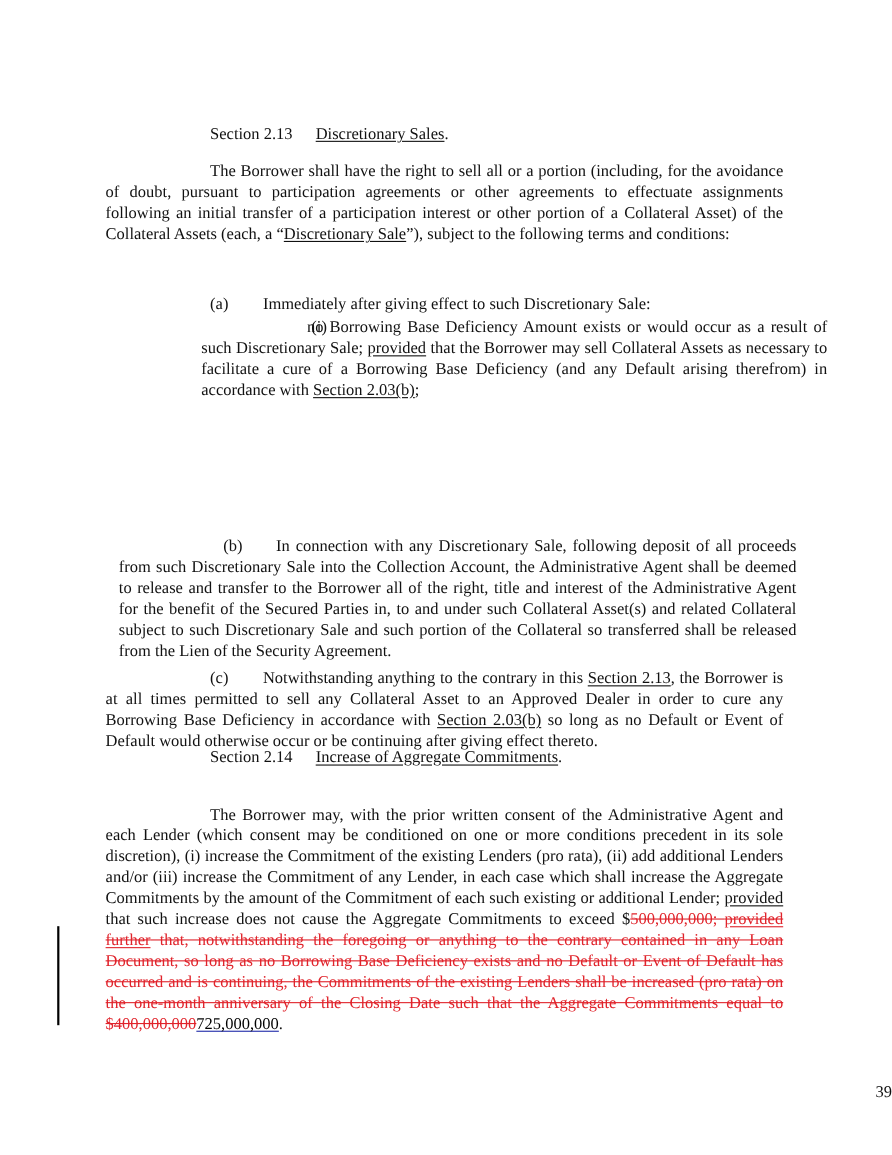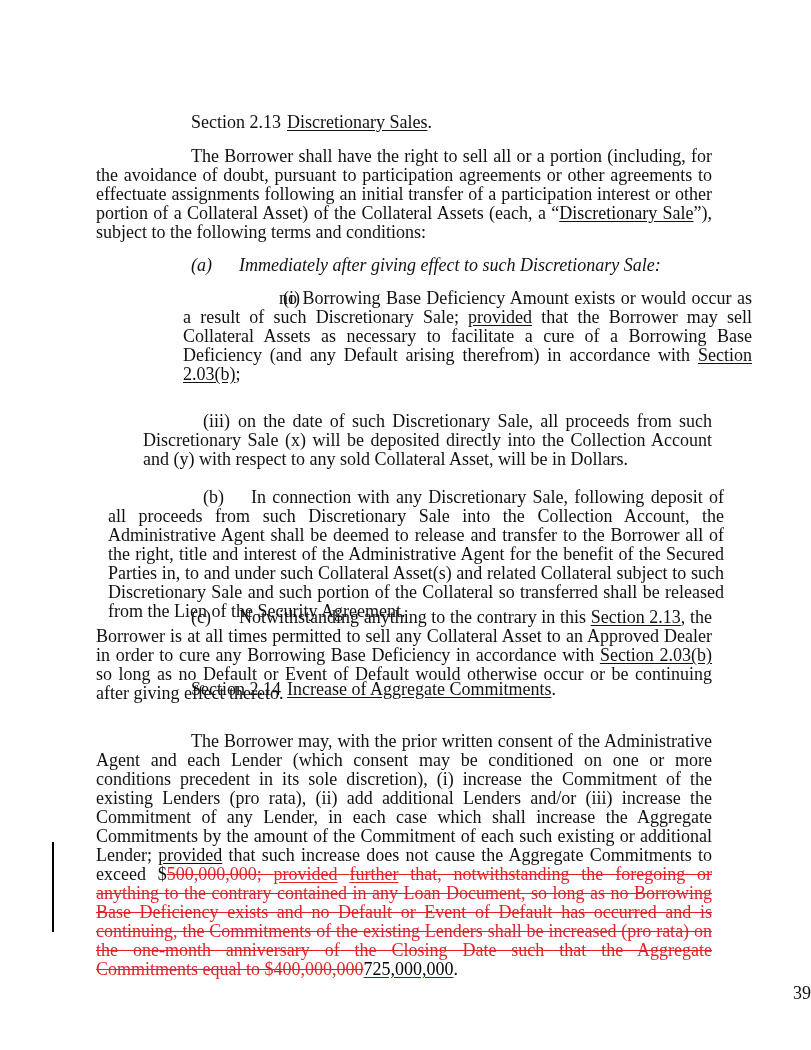--- a/index.html
+++ b/index.html
@@ -1,38 +1,38 @@
 <!DOCTYPE html>
 <html><head>
 <meta charset="utf-8">
 <style>
   html, body { margin: 0; padding: 0; background: #ffffff; }
   body { width: 811px; height: 1050px; position: relative; overflow: hidden; }
   .page {
     position: absolute; left: 0; top: 0; width: 811px; height: 1050px;
     font-family: "Liberation Serif", "DejaVu Serif", serif;
-    font-size: 18px; color: #111111; line-height: 19px;
+    font-size: 15px; color: #111111; line-height: 19px;
   }
   .u { text-decoration: underline; text-underline-offset: 2px; }
   .del { color: #e0232b; text-decoration: line-through; text-decoration-color: #e0232b; margin-top: 46px; }
   .del-u { color: #e0232b; text-decoration: underline line-through; text-decoration-color: #e0232b; text-underline-offset: 2px; }
   .ins { color: #000000; text-decoration: underline; text-decoration-color: #1f2aa8; text-underline-offset: 2px; }
 
   .block { position: absolute; text-align: justify; }
   .block.last-left { text-align-last: left; }
   .heading { position: absolute; white-space: nowrap; }
   .heading .num { display: inline-block; width: 96px; }
 
   .tab-label { display: inline-block; }
 
   #sec213-heading { left: 191px; top: 113px; }
   #sec213-intro { left: 96px; top: 147px; width: 616px; text-indent: 95px; }
 
   .sub { position: absolute; white-space: nowrap; }
-  #sub-a { left: 191px; top: 256px; font-style: italic; }
+  #sub-a { left: 191px; top: 268px; }
   #sub-a .tab-label { width: 48px; }
 
   #sub-i { left: 143px; top: 289px; width: 569px; text-indent: 50px; margin-left: 40px; }
   #sub-i .tab-label { width: 46px; }
 
   #sub-ii { left: 189px; top: 374px; }
   #sub-ii .tab-label { width: 50px; }
 
   #sub-iii { left: 143px; top: 412px; width: 569px; text-indent: 30px; }
   #sub-iii .tab-label { width: 65px; }
@@ -64,23 +64,20 @@
 
   <div id="sub-a" class="sub">
     <span class="tab-label">(a)</span><span>Immediately after giving effect to such Discretionary Sale:</span>
   </div>
 
   <div id="sub-i" class="block last-left">
     <span class="tab-label">(i)</span><span>no Borrowing Base Deficiency Amount exists or would occur as a result of such Discretionary Sale; </span><span class="u">provided</span><span> that the Borrower may sell Collateral Assets as necessary to facilitate a cure of a Borrowing Base Deficiency (and any Default arising therefrom) in accordance with </span><span class="u">Section 2.03(b)</span><span>;</span>
   </div>
 
 
-  <div id="sub-iii" class="block last-left">
-    <span class="tab-label">(iii)</span><span>on the date of such Discretionary Sale, all proceeds from such Discretionary Sale (x) will be deposited directly into the Collection Account and (y) with respect to any sold Collateral Asset, will be in Dollars.</span>
-  </div>
 
   <div id="sub-b" class="block last-left">
     <span class="tab-label">(b)</span><span>In connection with any Discretionary Sale, following deposit of all proceeds from such Discretionary Sale into the Collection Account, the Administrative Agent shall be deemed to release and transfer to the Borrower all of the right, title and interest of the Administrative Agent for the benefit of the Secured Parties in, to and under such Collateral Asset(s) and related Collateral subject to such Discretionary Sale and such portion of the Collateral so transferred shall be released from the Lien of the Security Agreement.</span>
   </div>
 
   <div id="sub-c" class="block last-left">
     <span class="tab-label">(c)</span><span>Notwithstanding anything to the contrary in this </span><span class="u">Section 2.13</span><span>, the Borrower is at all times permitted to sell any Collateral Asset to an Approved Dealer in order to cure any Borrowing Base Deficiency in accordance with </span><span class="u">Section 2.03(b)</span><span> so long as no Default or Event of Default would otherwise occur or be continuing after giving effect thereto.</span>
   </div>
 
   <div id="sec214-heading" class="heading">

